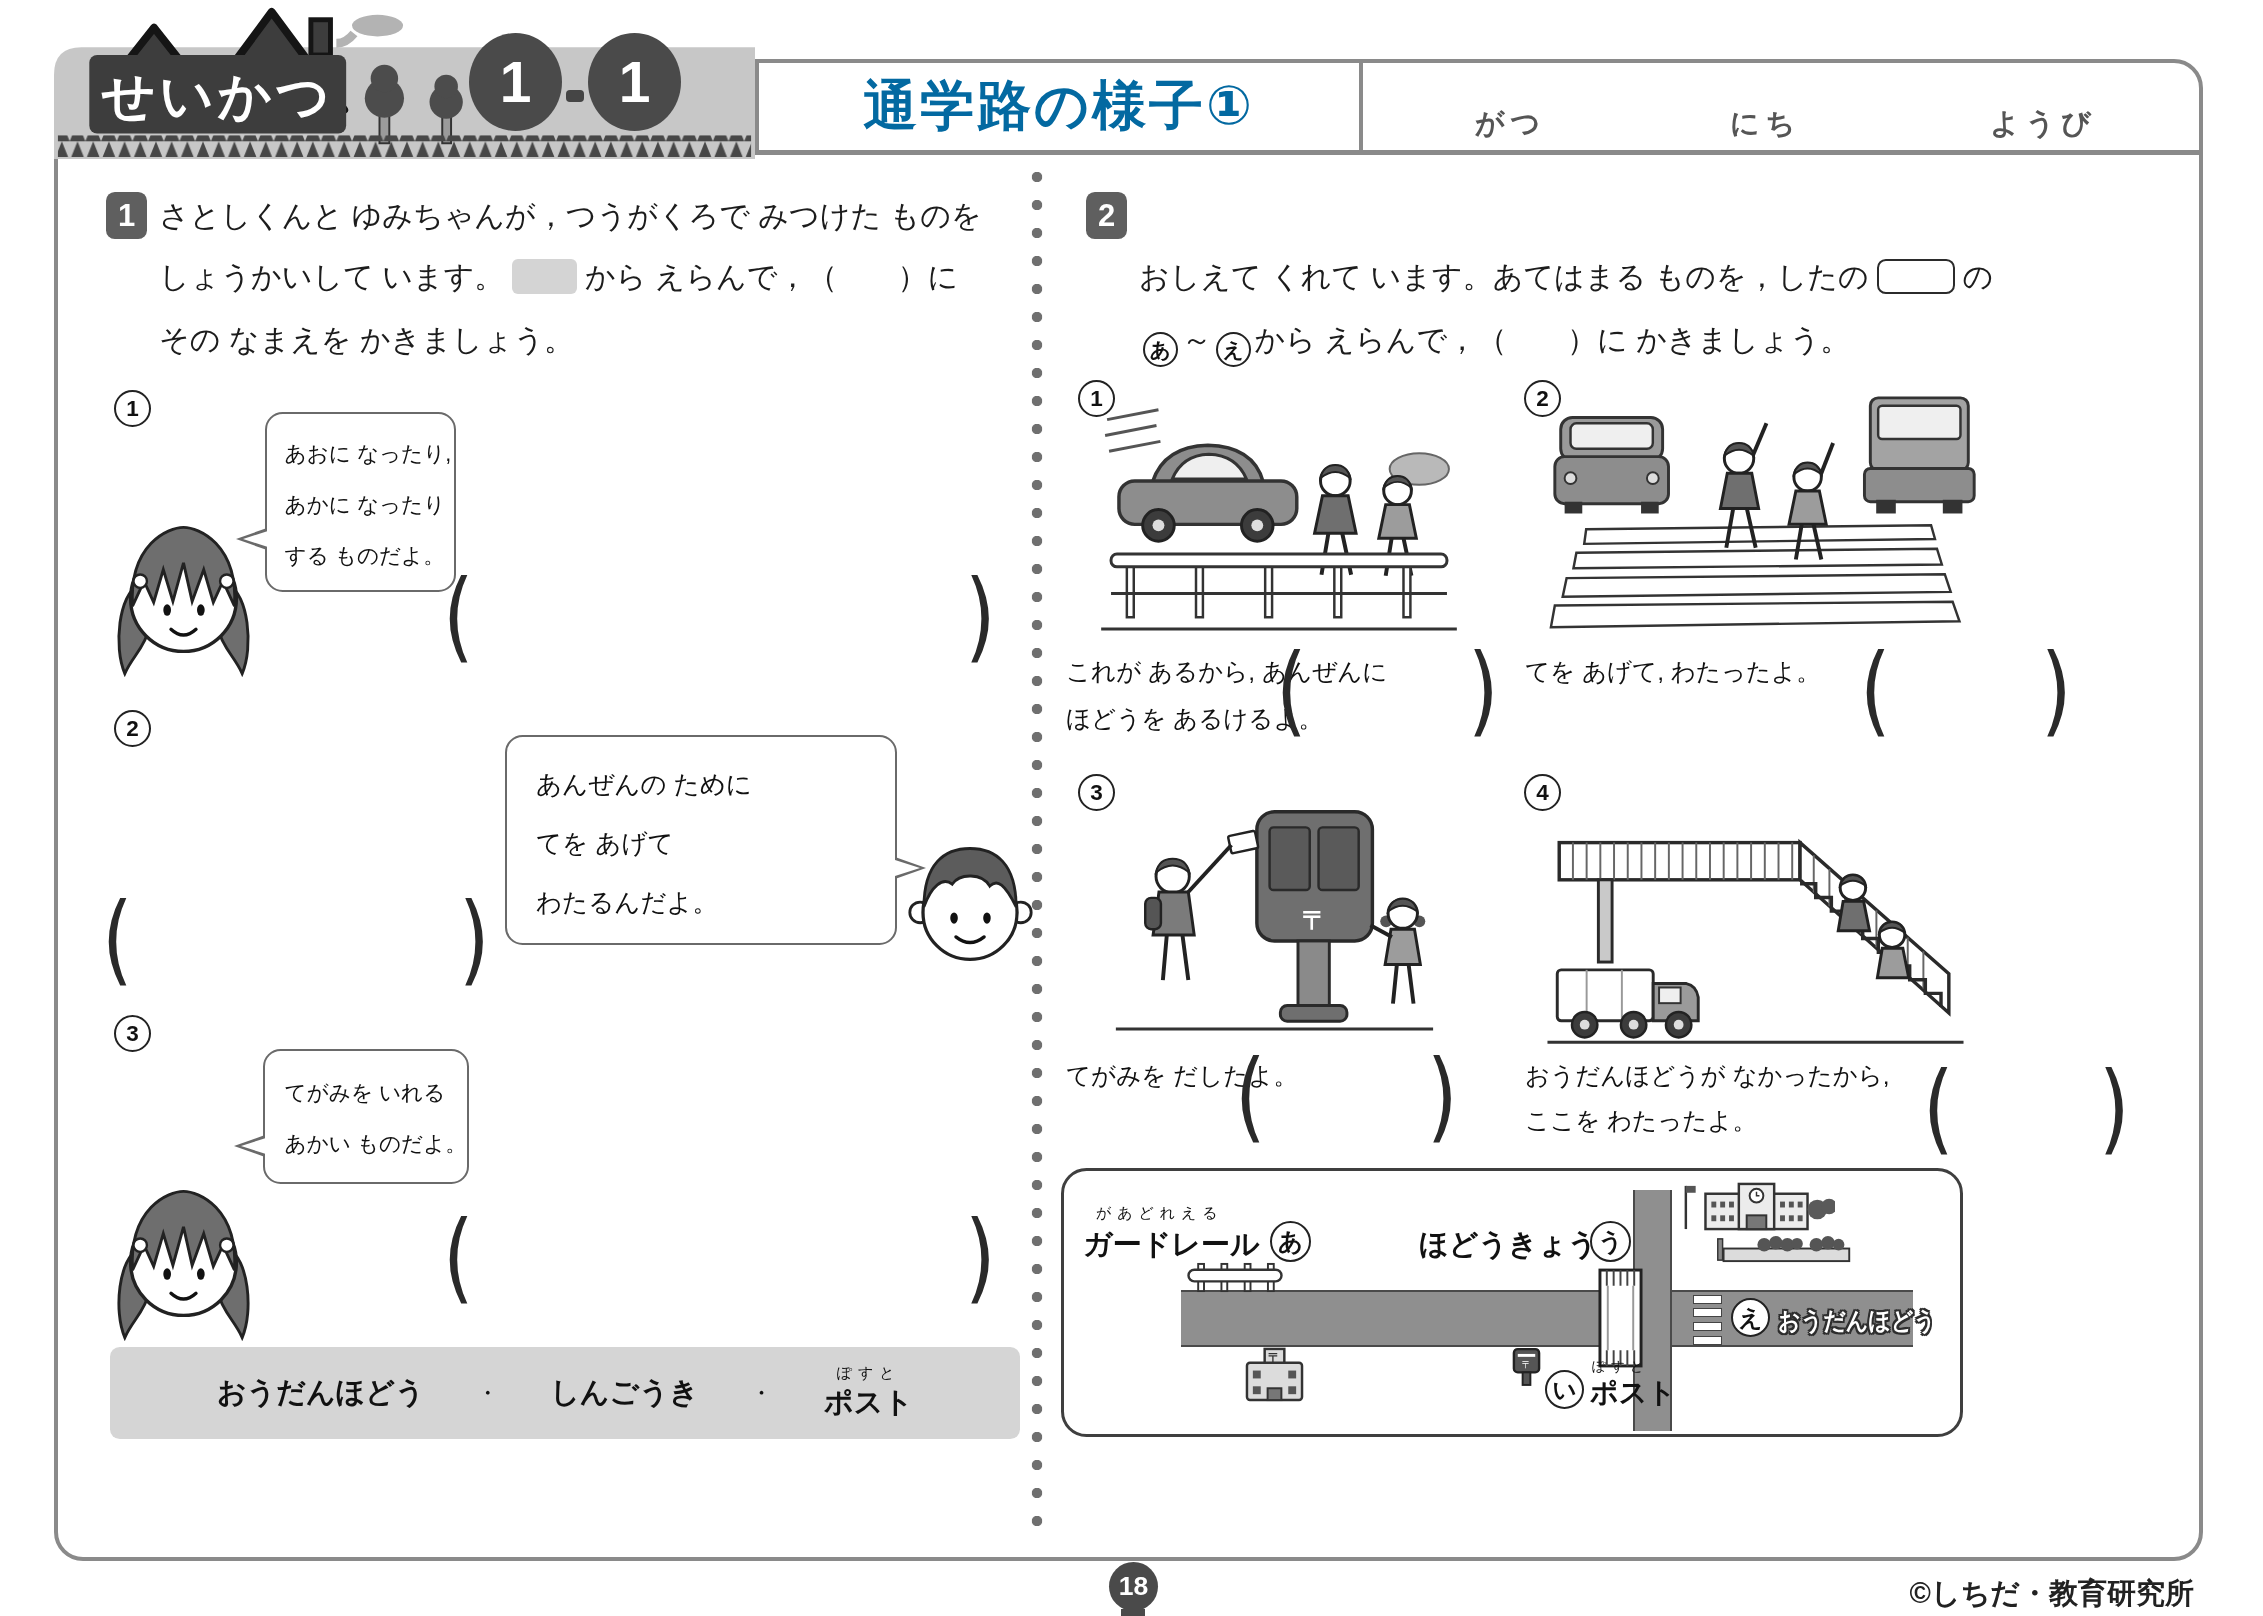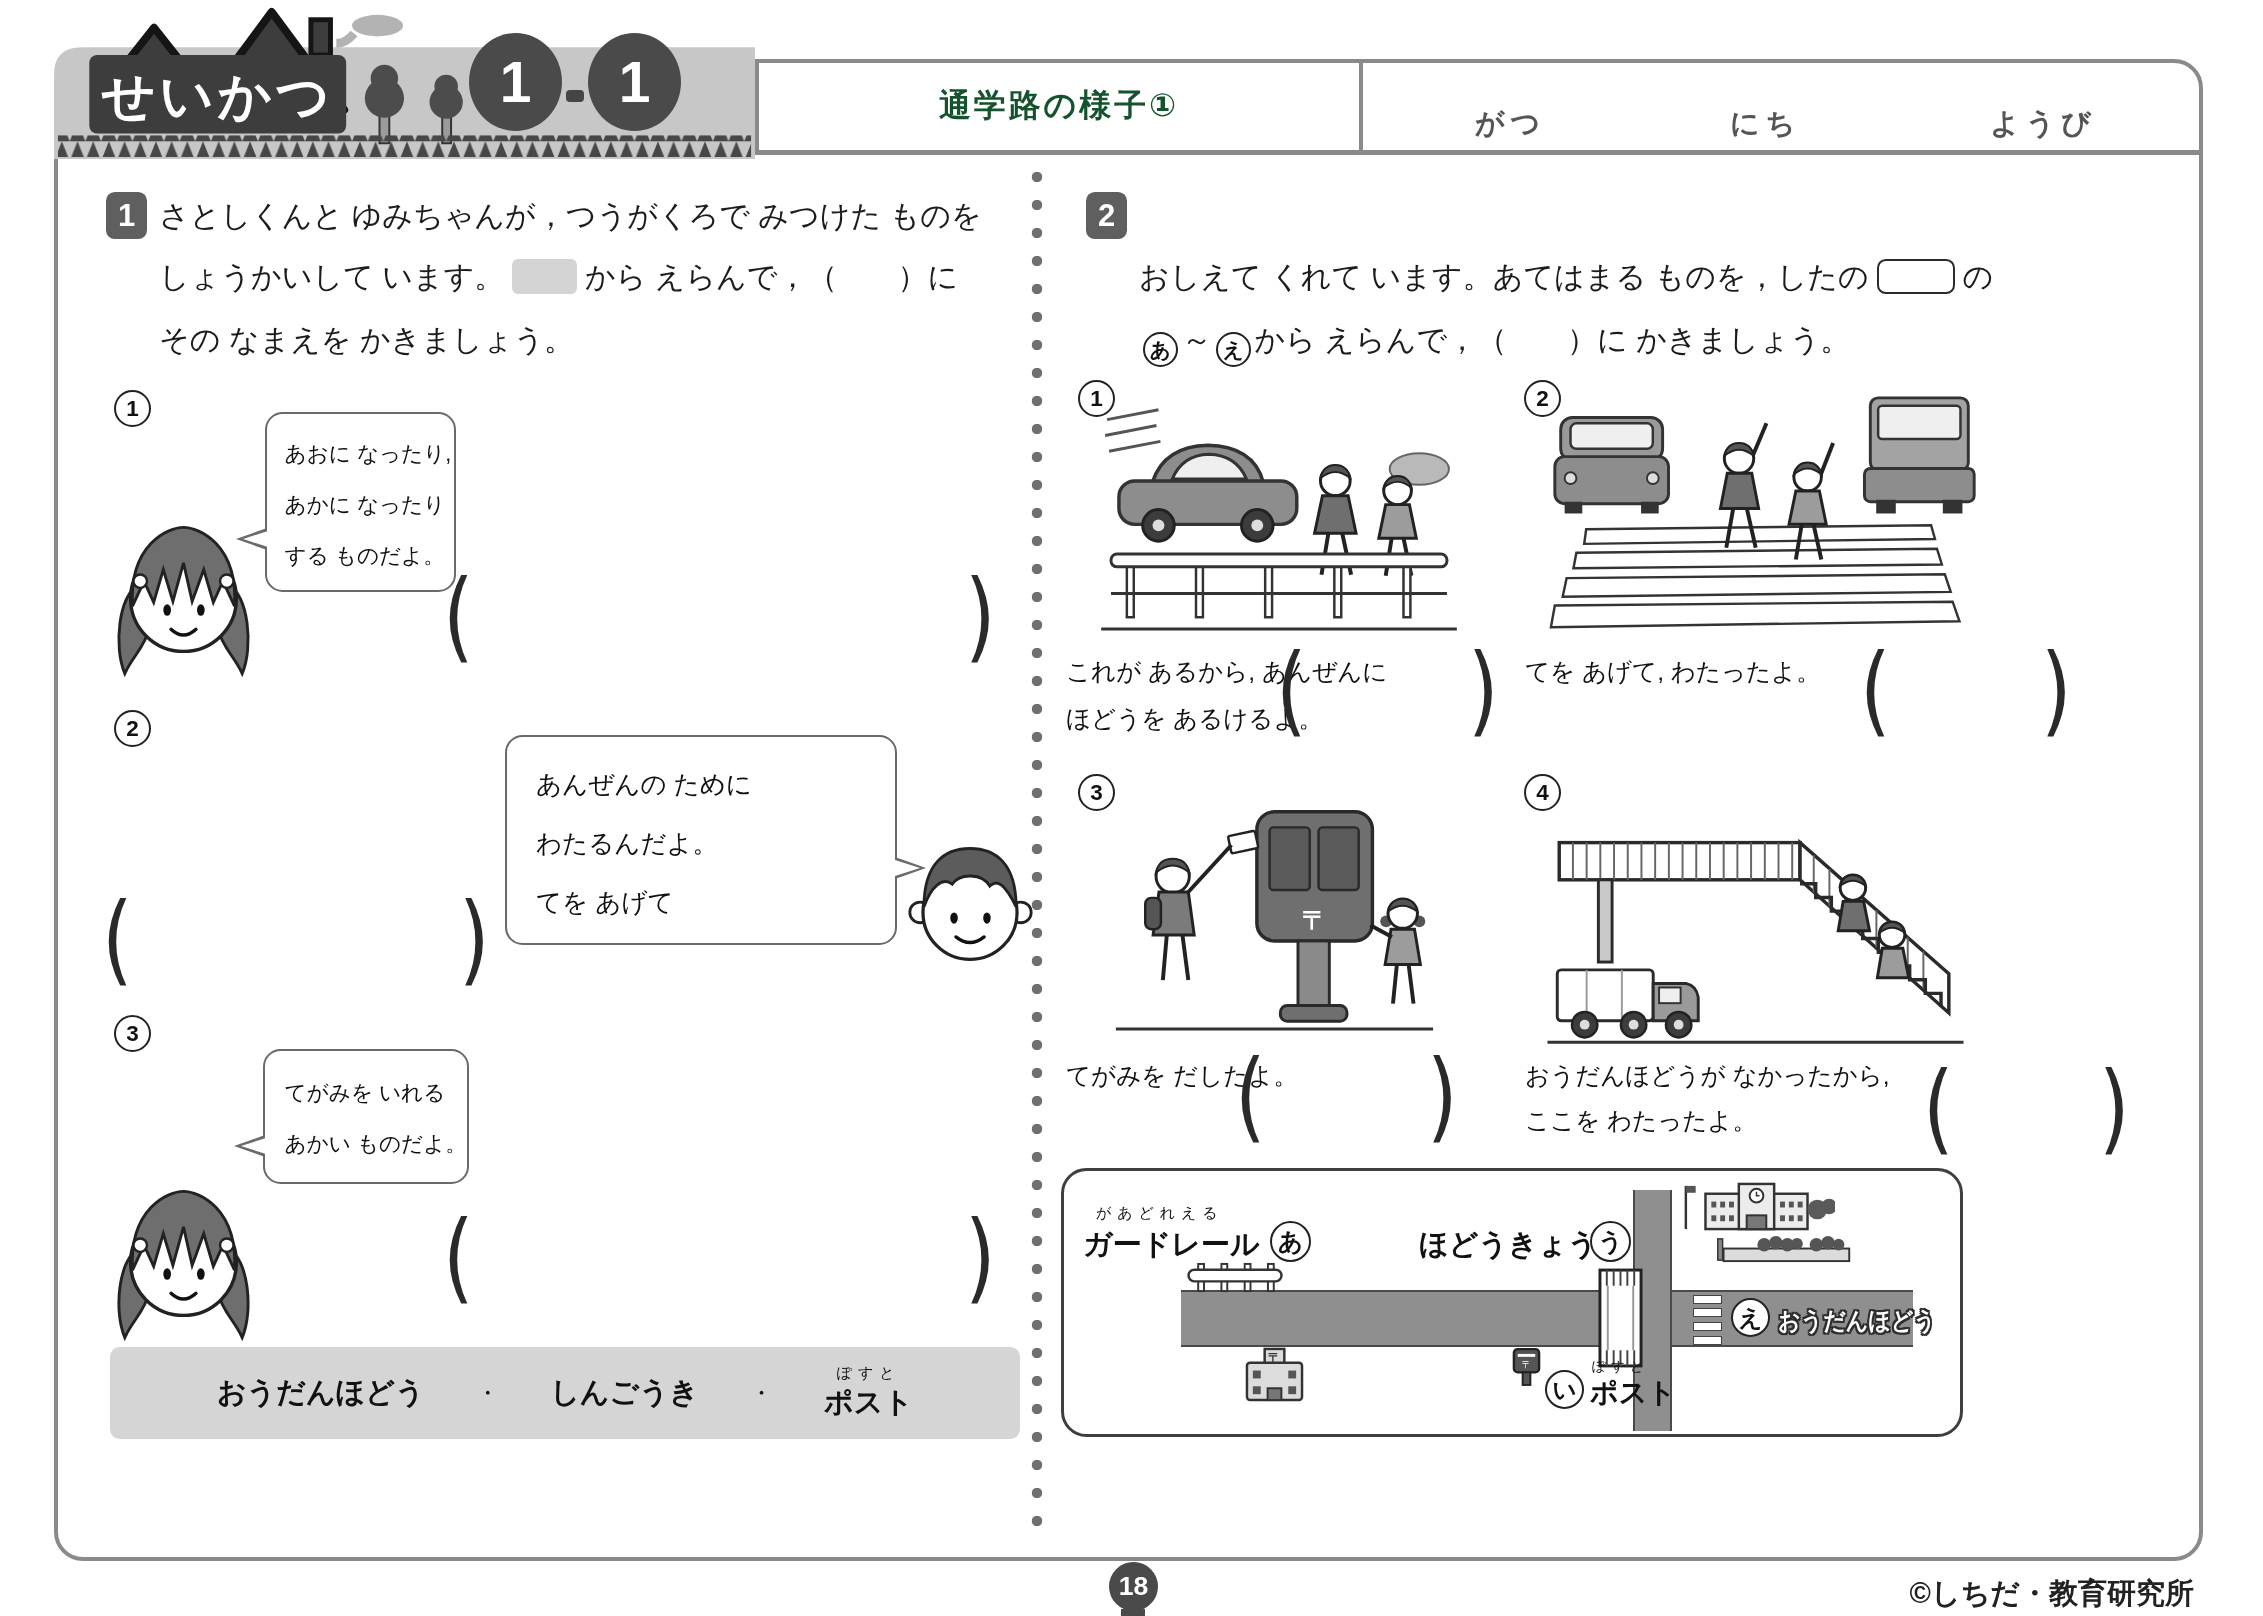--- a/index.html
+++ b/index.html
@@ -4,21 +4,21 @@
 <style>
   html,body{margin:0;padding:0;background:#fff;}
   .page{position:relative;width:2263px;height:1616px;background:#fff;overflow:hidden;
         font-family:"Liberation Sans","DejaVu Sans",sans-serif;color:#1c1c1c;}
   .abs{position:absolute;}
   
   .frame{left:54px;top:59px;width:2149px;height:1502px;border:4.9px solid #8a8a8a;border-radius:29px;box-sizing:border-box;}
   .header-bottom{left:56px;top:150px;width:2147px;height:4.9px;background:#8a8a8a;}
   .title-box{left:755px;top:62px;width:608px;height:88px;border-left:4.9px solid #8a8a8a;border-right:4.9px solid #8a8a8a;
              box-sizing:border-box;display:flex;align-items:center;justify-content:center;}
-  .title-text{font-size:32px;font-weight:bold;color:#14532d;letter-spacing:2.9px;}
+  .title-text{font-size:54px;font-weight:bold;color:#0369a1;letter-spacing:2.9px;}
   .date-label{font-size:29px;font-weight:bold;color:#555;letter-spacing:5.9px;}
   .unit-circle{width:93px;height:98px;border-radius:50%;background:#4a4a4a;color:#fff;font-size:57px;font-weight:bold;
                display:flex;align-items:center;justify-content:center;}
   .unit-dash{width:17.6px;height:11.8px;background:#454545;border-radius:3.9px;}
   
   .divider{left:1031px;top:163px;width:11.8px;height:1372px;
            background-image:radial-gradient(circle,#6f6f6f 4.9px,transparent 5.5px);
            background-size:11.8px 28px;background-repeat:repeat-y;}
   
   .badge{width:41px;height:47px;border-radius:8.8px;background:#5f5f5f;color:#fff;font-size:31px;font-weight:bold;
@@ -144,22 +144,22 @@
     <path d="M62,124 Q75,136 88,124" stroke="#111" stroke-width="3.5" fill="none" stroke-linecap="round"></path>
   </svg>
   <span class="bigparen" style="left:443px;top:567px;">(</span>
   <span class="bigparen" style="left:965px;top:567px;">)</span>
 
   <div class="abs cnum" style="left:114px;top:710px;">
     <span>2</span>
   </div>
   <div class="abs bubble" style="left:505px;top:735px;width:392px;height:210px;padding:17.6px 0 0 29px;">
     <div class="bline" style="font-size:25.5px;line-height:59px;">あんぜんの ために</div>
+    <div class="bline" style="font-size:25.5px;line-height:59px;">てを あげて</div>
     <div class="bline" style="font-size:25.5px;line-height:59px;">わたるんだよ。</div>
-    <div class="bline" style="font-size:25.5px;line-height:59px;">てを あげて</div>
     <div class="tail" style="right:-31px;top:120px;border-width:11.8px 0 11.8px 31px;border-color:transparent transparent transparent #6a6a6a;"></div>
     <div class="tail" style="right:-24.5px;top:123px;border-width:8.8px 0 8.8px 25.5px;border-color:transparent transparent transparent #fff;"></div>
   </div>
   <svg class="abs" style="left:907px;top:825px;" width="127" height="157" viewBox="0 0 135 165">
     <circle cx="14" cy="92" r="11" fill="#fff" stroke="#222" stroke-width="3"></circle>
     <circle cx="121" cy="92" r="11" fill="#fff" stroke="#222" stroke-width="3"></circle>
     <circle cx="67" cy="92" r="50" fill="#fff" stroke="#222" stroke-width="3.5"></circle>
     <path d="M18,86 C18,40 40,24 67,24 C94,24 116,40 116,86 C104,62 96,56 88,64 C80,50 56,50 48,62 C38,54 26,64 18,86 Z" fill="#5c5c5c" stroke="#222" stroke-width="3"></path>
     <ellipse cx="50" cy="98" rx="4" ry="6" fill="#111"></ellipse>
       <ellipse cx="85" cy="98" rx="4" ry="6" fill="#111"></ellipse>

